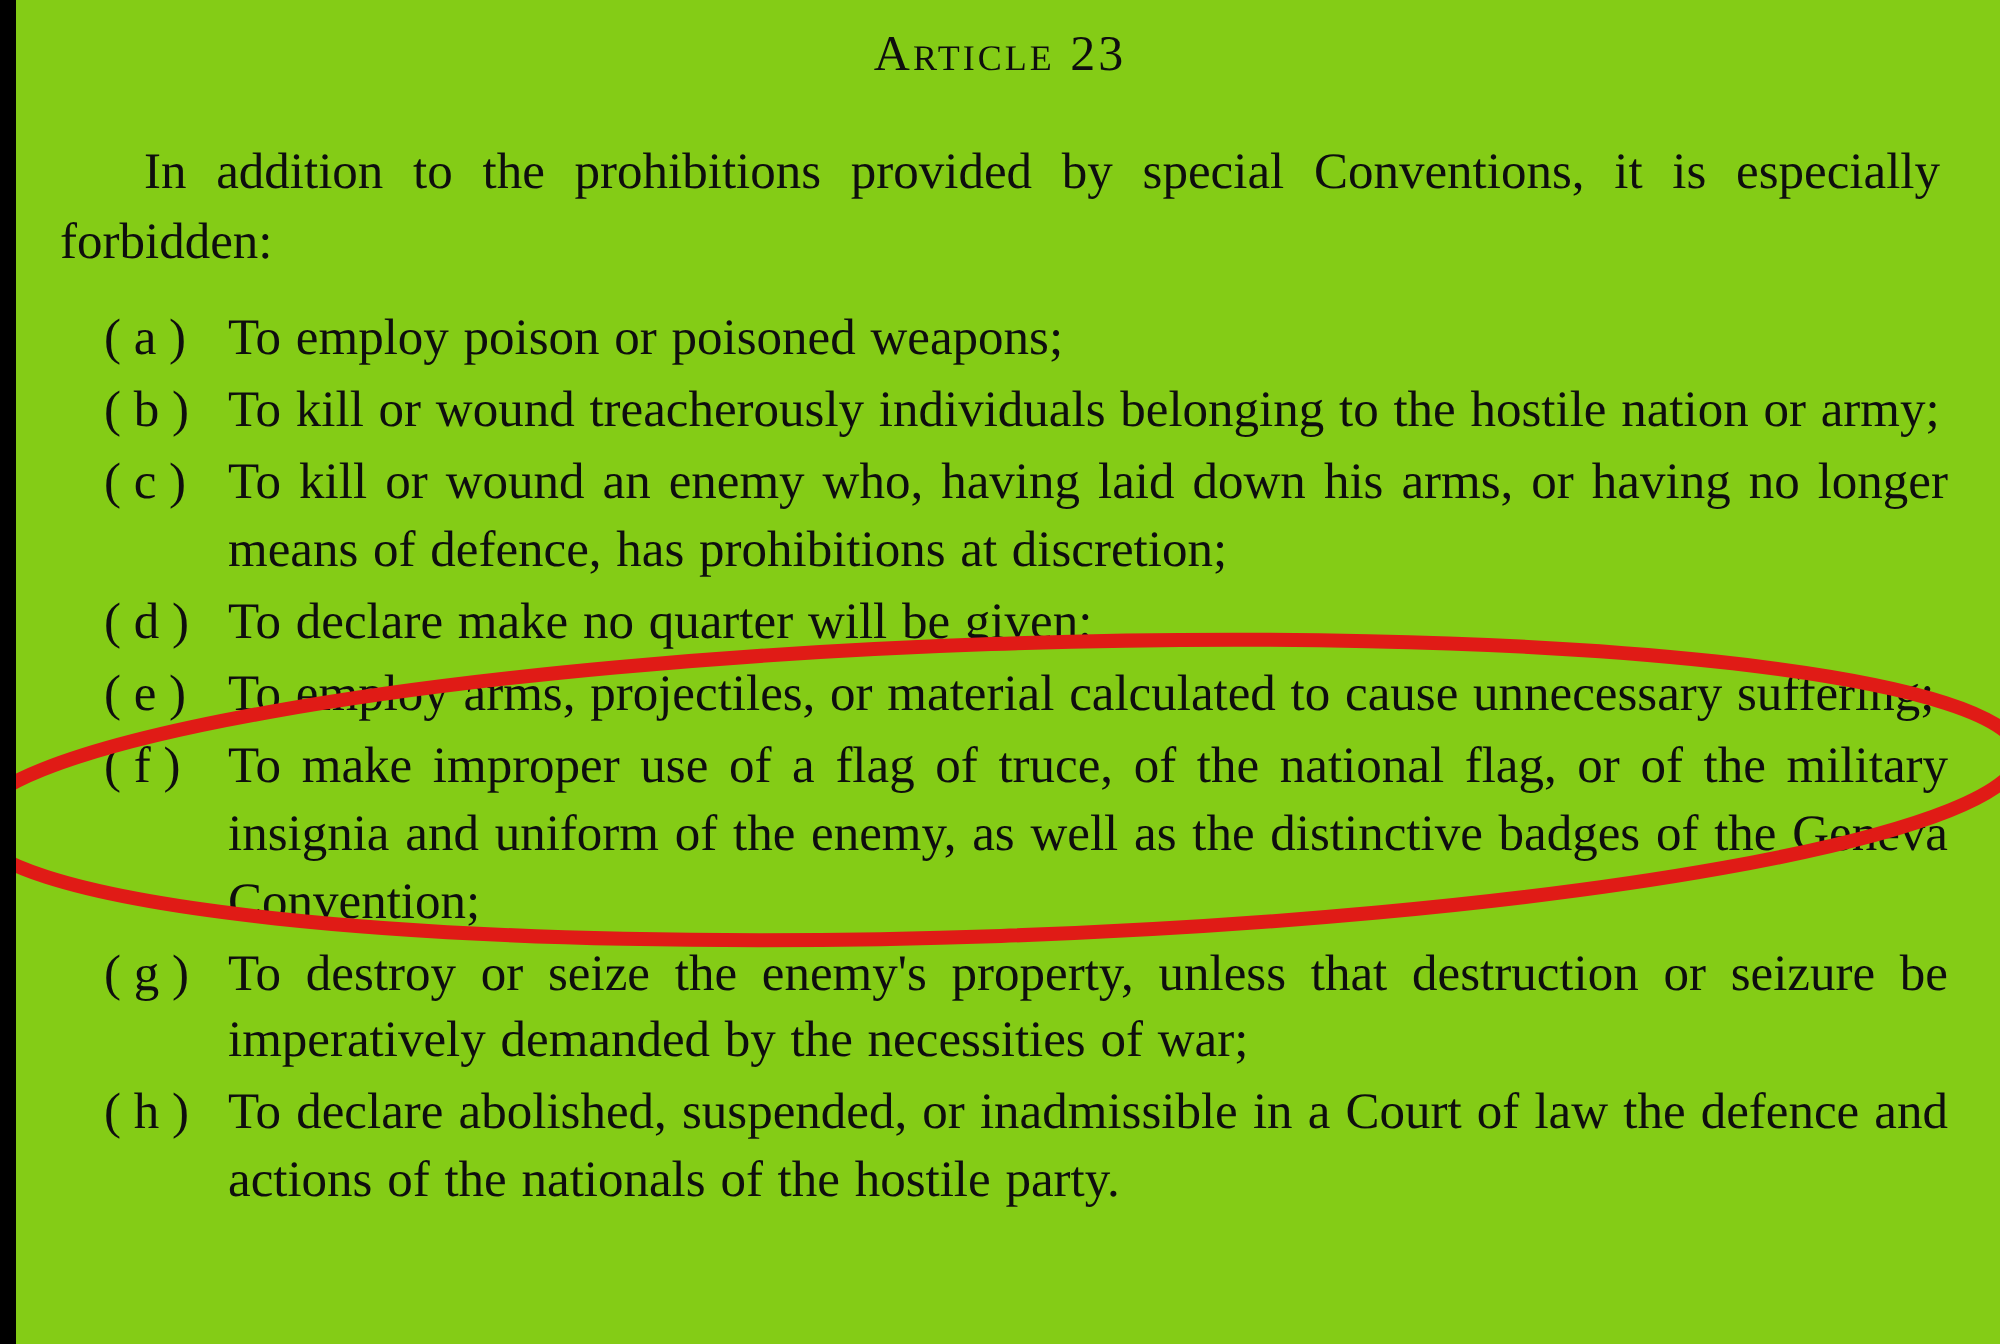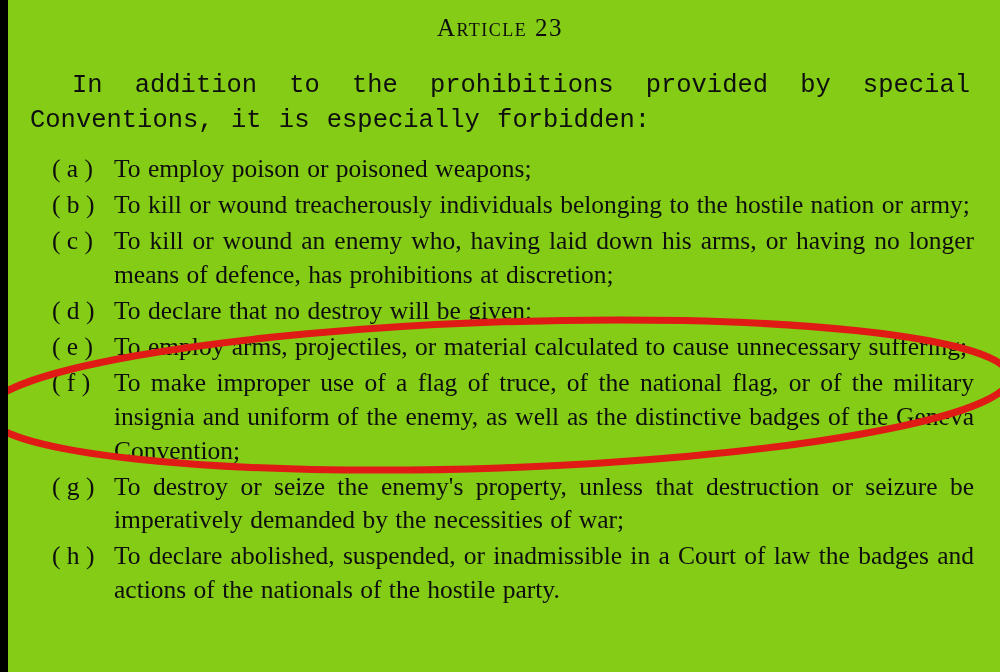--- a/index.html
+++ b/index.html
@@ -34,21 +34,20 @@
     font-weight: normal;
   }
   .intro {
     margin: 26px 0 0 0;
     padding: 0 30px 0 30px;
     font-size: 25.5px;
     line-height: 1.38;
     text-align: justify;
     text-indent: 42px;
     word-spacing: 2px;
-    font-family: Liberation Mono, monospace;
   }
   .clauses {
     margin: 14px 0 0 0;
     padding: 0 26px 0 52px;
   }
   .clause {
     display: flex;
     align-items: flex-start;
     font-size: 25.5px;
     line-height: 1.33;
@@ -105,41 +104,41 @@
         <span class="body">To kill or wound treacherously individuals belonging to the hostile nation or army;</span>
       </div>
 
       <div class="clause">
         <span class="letter">( c )</span>
         <span class="body">To kill or wound an enemy who, having laid down his arms, or having no longer means of defence, has prohibitions at discretion;</span>
       </div>
 
       <div class="clause">
         <span class="letter">( d )</span>
-        <span class="body">To declare that no destroy will be given;</span>
+        <span class="body">To declare make no quarter will be given;</span>
       </div>
 
       <div class="clause">
         <span class="letter">( e )</span>
         <span class="body">To employ arms, projectiles, or material calculated to cause unnecessary suffering;</span>
       </div>
 
       <div class="clause">
         <span class="letter">( f )</span>
         <span class="body">To make improper use of a flag of truce, of the national flag, or of the military insignia and uniform of the enemy, as well as the distinctive badges of the Geneva Convention;</span>
       </div>
 
       <div class="clause">
         <span class="letter">( g )</span>
         <span class="body">To destroy or seize the enemy's property, unless that destruction or seizure be imperatively demanded by the necessities of war;</span>
       </div>
 
       <div class="clause">
         <span class="letter">( h )</span>
-        <span class="body">To declare abolished, suspended, or inadmissible in a Court of law the badges and actions of the nationals of the hostile party.</span>
+        <span class="body">To declare abolished, suspended, or inadmissible in a Court of law the defence and actions of the nationals of the hostile party.</span>
       </div>
 
     </div>
 
   </div>
 
   <svg class="annotation" viewBox="0 0 1000 672" xmlns="http://www.w3.org/2000/svg">
     <ellipse cx="498" cy="395" rx="512" ry="73" transform="rotate(-2 498 395)" fill="none" stroke="#e01b16" stroke-width="7"></ellipse>
   </svg>
 

